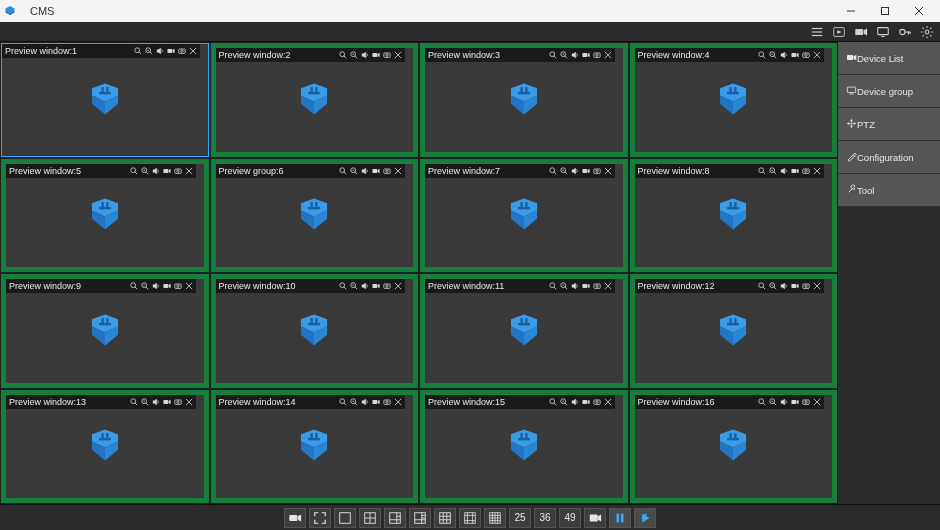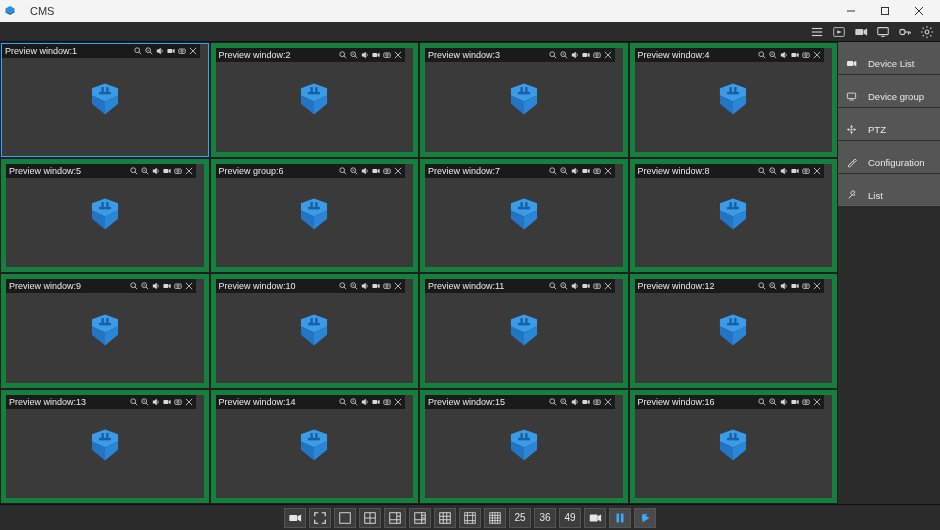--- a/index.html
+++ b/index.html
@@ -22,21 +22,21 @@
   .cell { position: relative; background: #3a3a3a; border: 5px solid #15803d; display: flex; align-items: center; justify-content: center; }
   .cell.selected { border: 1px solid #2aa8ff; }
   .cell-header { position: absolute; top: 0; left: 0; right: 8px; height: 14px; background: rgba(0,0,0,0.55); display: flex; align-items: center; padding: 0 3px; justify-content: center; }
   .cell-title { font-size: 9px; color: #e8e8e8; white-space: nowrap; }
   .cell-tools { margin-left: auto; display: flex; gap: 3px; }
   .cell-tools .t { width: 8px; height: 8px; color: #d8d8d8; cursor: pointer; display: flex; align-items: center; justify-content: center; }
   .cell-tools .t svg { width: 8px; height: 8px; }
   .logo svg { width: 38px; height: 38px; }
   
   .sidepanel { width: 102px; background: #2b2b2b; display: flex; flex-direction: column; }
-  .panel-item { height: 19px; display: flex; padding: 16px 8px; gap: 11px; background: #555; border-bottom: 1px solid #303030; cursor: pointer; font-size: 9.5px; color: #e8e8e8; }
+  .panel-item { height: 19px; display: flex; align-items: center; padding: 16px 8px; gap: 0; background: #555; border-bottom: 1px solid #303030; cursor: pointer; font-size: 9.5px; color: #e8e8e8; }
   .panel-item svg { width: 11px; height: 11px; flex: 0 0 auto; }
   
   .bottombar { height: 26px; background: #2b2b2b; display: flex; align-items: center; justify-content: center; gap: 3px; border-top: 1px solid #111; }
   .bbtn { width: 22px; height: 20px; background: #3d3d3d; border: 1px solid #555; display: flex; align-items: center; justify-content: center; cursor: pointer; color: #e6e6e6; font-size: 9px; }
   .bbtn svg { width: 14px; height: 14px; }
   .bbtn.num { font-weight: 400; font-size: 10px; }
   .bbtn.active { background: #4a4a4a; color: #3aaaff; }
 </style>
 </head>
 <body>
@@ -1009,21 +1009,21 @@
             <path d="M3 13 L10 6 L12 8 L5 15 Z"></path>
             <path d="M10 6 L13 3 L15 5 L12 8"></path>
           </svg></span>
         <span>Configuration</span>
       </div>
       <div class="panel-item">
         <span><svg viewBox="0 0 16 16" fill="none" stroke="currentColor" stroke-width="1.3">
             <path d="M4 12 L9 7"></path>
             <path d="M9 7 A3 3 0 1 1 13 3 L11 5 L13 7 A3 3 0 0 1 9 7"></path>
           </svg></span>
-        <span>List</span>
+        <span>Tool</span>
       </div>
     </div>
 </div>
 
 <div class="bottombar">
   <span class="bbtn">
       <svg viewBox="0 0 16 16" fill="currentColor">
         <rect x="1.5" y="4.5" width="9" height="7" rx="1"></rect>
         <polygon points="11,6 15,4 15,12 11,10"></polygon>
       </svg>

